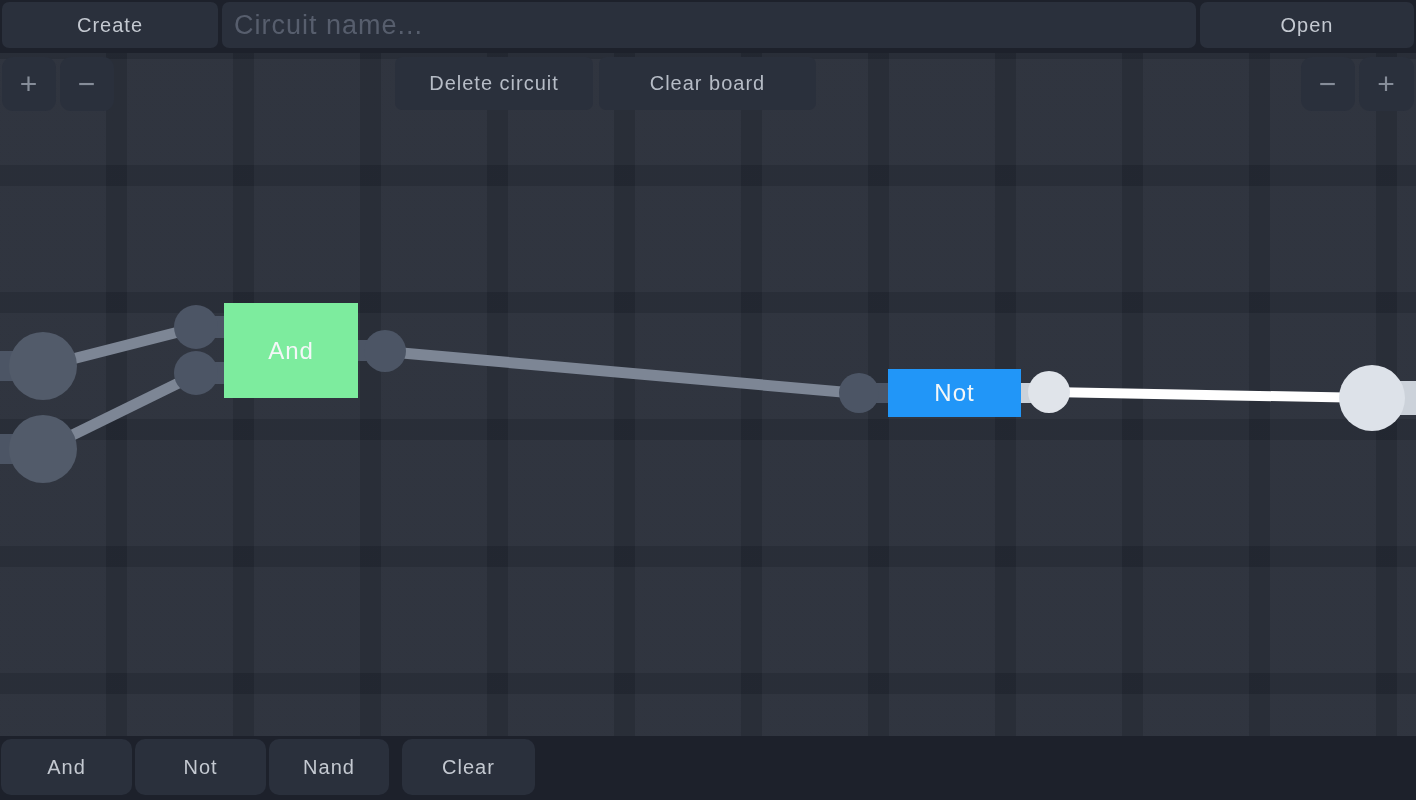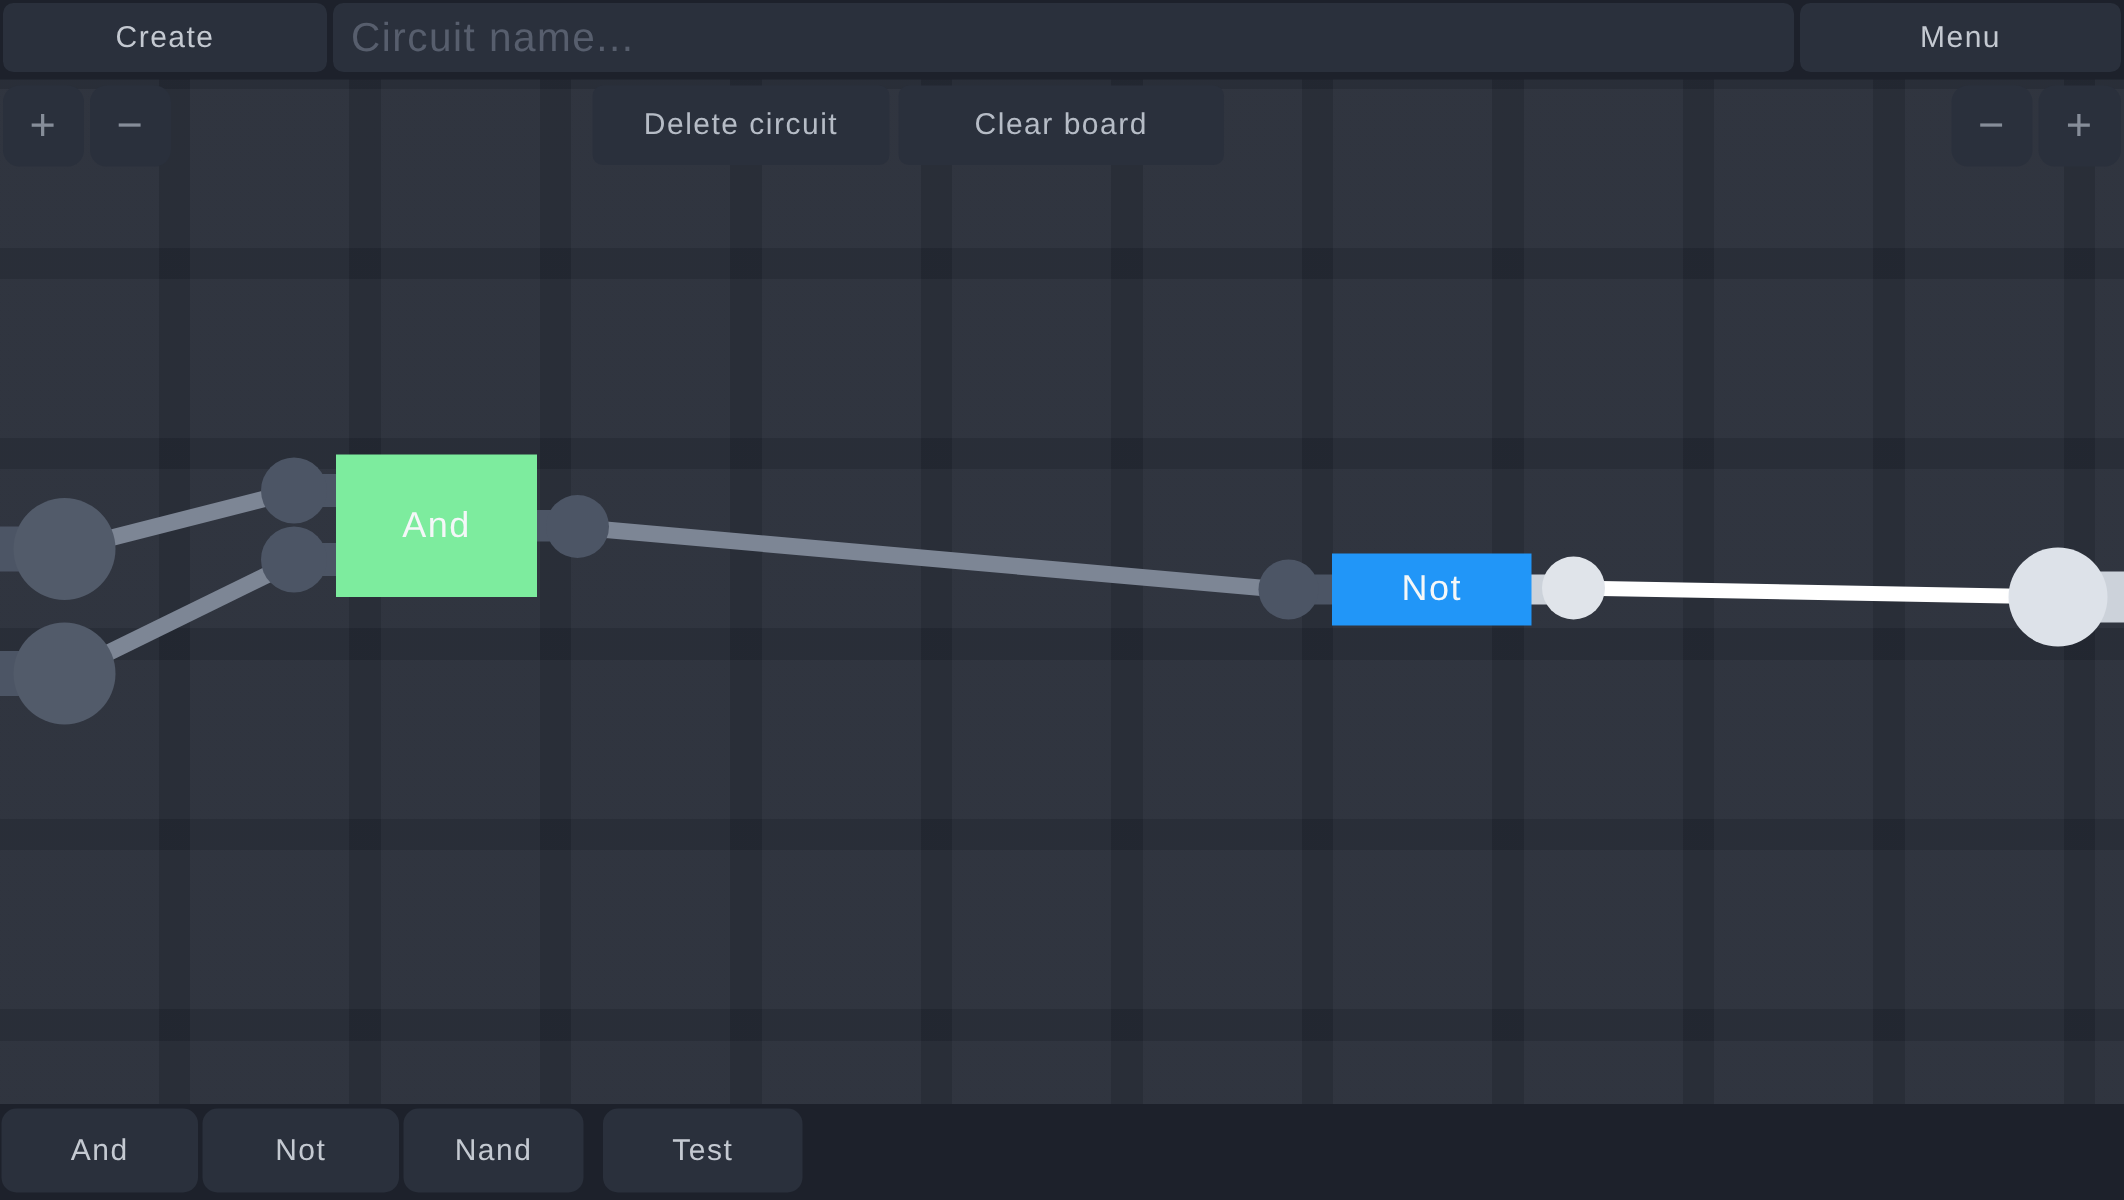--- a/index.html
+++ b/index.html
@@ -69,31 +69,31 @@
       <div class="node" style="left: 1339px; top: 365px; width: 66px; height: 66px; background: rgb(221, 226, 233);"></div>
       <div class="gate" style="left: 224px; top: 303px; width: 134px; height: 95px; background: rgb(125, 236, 158);">And</div>
       <div class="gate" style="left: 888px; top: 369px; width: 133px; height: 48px; background: rgb(33, 150, 248);">Not</div>
     </div>
 
   <div class="backdrop top"></div>
   <div class="backdrop bottom"></div>
 
   <div class="btn" style="left:2px;top:2px;width:216px;height:46px;">Create</div>
   <input class="circuit-name" type="text" placeholder="Circuit name..." style="">
-  <div class="btn" style="left:1200px;top:2px;width:214px;height:46px;">Menu</div>
+  <div class="btn" style="left:1200px;top:2px;width:214px;height:46px;">Open</div>
 
   <div class="btn sq" style="left:2px;top:57px;width:54px;height:54px;">+</div>
   <div class="btn sq" style="left:60px;top:57px;width:54px;height:54px;">−</div>
 
   <div class="btn dim" style="left:395px;top:57px;width:198px;height:53px;">Delete circuit</div>
   <div class="btn dim" style="left:599px;top:57px;width:217px;height:53px;">Clear board</div>
 
   <div class="btn sq" style="left:1301px;top:57px;width:54px;height:54px;">−</div>
   <div class="btn sq" style="left:1359px;top:57px;width:55px;height:54px;">+</div>
 
   <div class="palette">
     <div class="btn" style="left:1px;width:131px;">And</div>
     <div class="btn" style="left:135px;width:131px;">Not</div>
     <div class="btn" style="left:269px;width:120px;">Nand</div>
-    <div class="btn" style="left:402px;width:133px;">Test</div>
+    <div class="btn" style="left:402px;width:133px;">Clear</div>
   </div>
 
 </div>
 
 </body></html>

